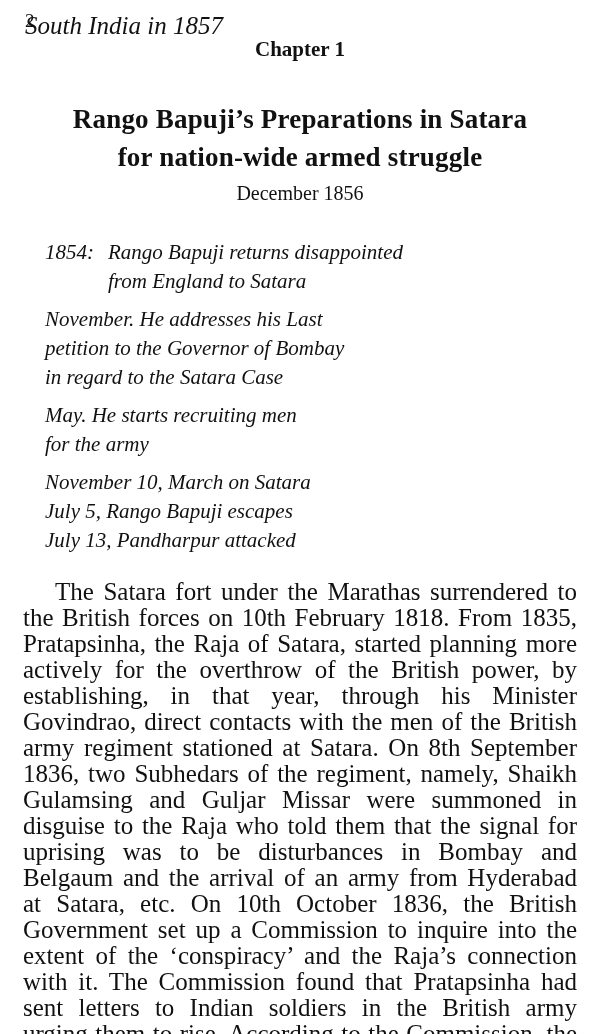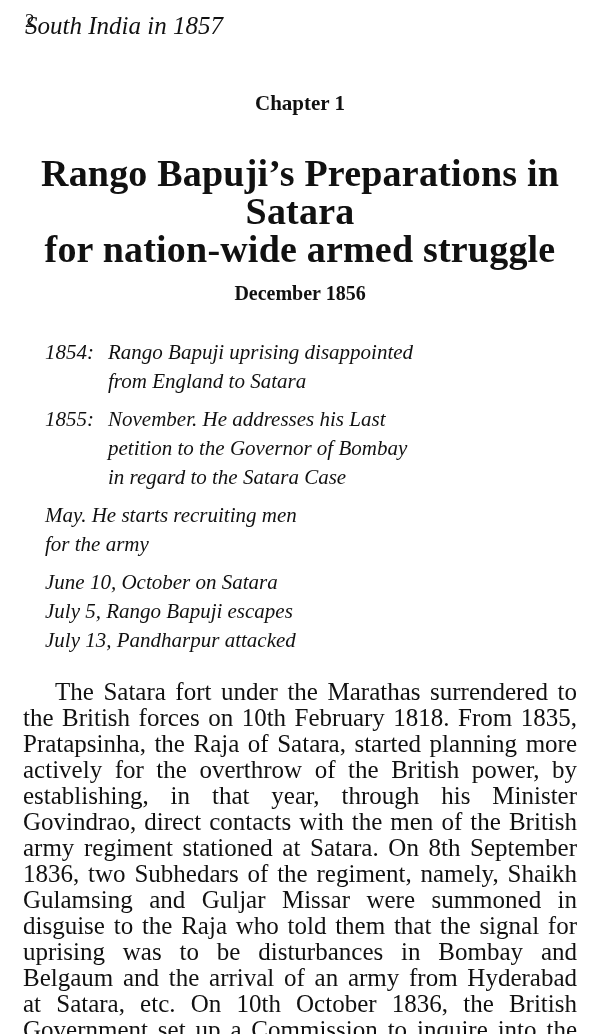--- a/index.html
+++ b/index.html
@@ -26,39 +26,38 @@
     top: 10px;
     font-size: 19px;
   }
   .running-title {
     flex: 1;
     text-align: left;
     font-style: italic;
     font-size: 25px;
   }
   .chapter-label {
-    margin-top: 54px;
     text-align: center;
     font-weight: bold;
     font-size: 21px;
     line-height: 26px;
   }
   .main-title {
     margin-top: 38px;
     text-align: center;
     font-weight: bold;
-    font-size: 38px;
+    font-size: 27px;
     line-height: 38px;
     white-space: pre-line;
     letter-spacing: 0.2px;
   }
   .date-subtitle {
-    margin-top: 12px;
+    margin-top: 4px;
     text-align: center;
-    font-weight: bold;
+    font-weight: normal;
     font-size: 20px;
     line-height: 26px;
   }
   .timeline {
     margin: 32px 40px 0 45px;
   }
   .timeline-entry {
     display: flex;
     font-style: italic;
     font-size: 21px;
@@ -97,38 +96,37 @@
 
   <h1 class="main-title" style="margin-bottom:0;">Rango Bapuji’s Preparations in Satara
 for nation-wide armed struggle</h1>
 
   <div class="date-subtitle">December 1856</div>
 
   <div class="timeline">
 
     <div class="timeline-entry">
       <span class="timeline-year">1854:</span>
-      <span class="timeline-text">Rango Bapuji uprising disappointed
+      <span class="timeline-text">Rango Bapuji returns disappointed
 from England to Satara</span>
     </div>
 
     <div class="timeline-entry">
-      <span class="timeline-year">1855:</span>
       <span class="timeline-text">November. He addresses his Last
 petition to the Governor of Bombay
 in regard to the Satara Case</span>
     </div>
 
     <div class="timeline-entry">
       <span class="timeline-text">May. He starts recruiting men
 for the army</span>
     </div>
 
     <div class="timeline-entry">
-      <span class="timeline-text">June 10, October on Satara
+      <span class="timeline-text">November 10, March on Satara
 July 5, Rango Bapuji escapes
 July 13, Pandharpur attacked</span>
     </div>
 
   </div>
 
   <p class="body-paragraph">The Satara fort under the Marathas surrendered to the British forces on 10th February 1818. From 1835, Pratapsinha, the Raja of Satara, started planning more actively for the overthrow of the British power, by establishing, in that year, through his Minister Govindrao, direct contacts with the men of the British army regiment stationed at Satara. On 8th September 1836, two Subhedars of the regiment, namely, Shaikh Gulamsing and Guljar Missar were summoned in disguise to the Raja who told them that the signal for uprising was to be disturbances in Bombay and Belgaum and the arrival of an army from Hyderabad at Satara, etc. On 10th October 1836, the British Government set up a Commission to inquire into the extent of the ‘conspiracy’ and the Raja’s connection with it. The Commission found that Pratapsinha had sent letters to Indian soldiers in the British army urging them to rise. According to the Commission. the network of the plan was spread to cover Delhi.</p>
 
 </div>
 

